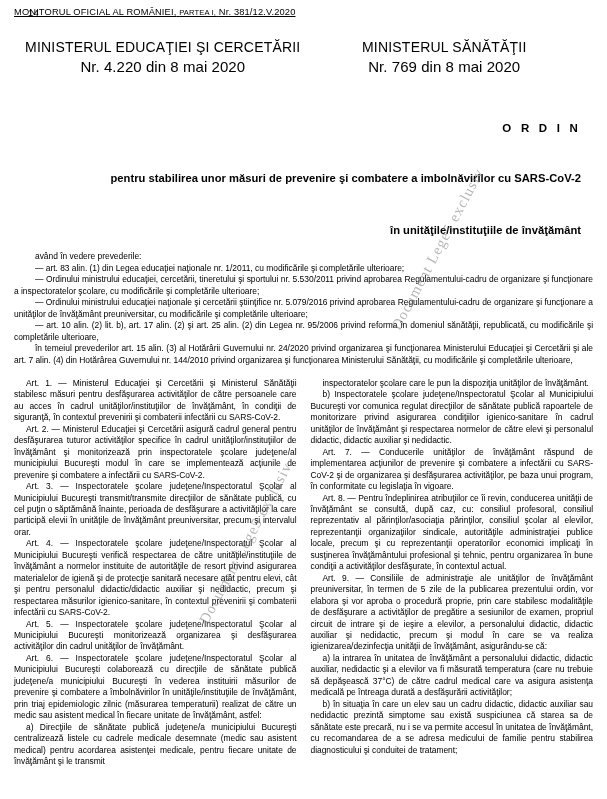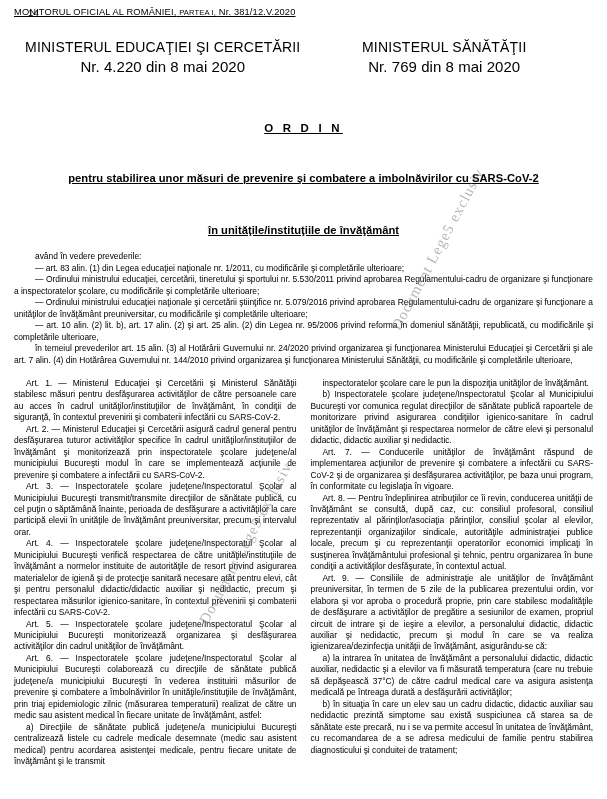--- a/index.html
+++ b/index.html
@@ -63,22 +63,21 @@
     letter-spacing: .2px;
   }
   .ministry .num {
     font-size: 15px;
     letter-spacing: .05px;
   }
 
   
   .order-block {
     margin: 44px 26px 0 26px;
-    text-align: center;
-    text-decoration: underline;
+    text-align: right;
   }
   .order-word {
     font-size: 11.5px;
     font-weight: bold;
     letter-spacing: 3.2px;
     margin-bottom: 7px;
   }
   .order-subtitle {
     font-size: 11.2px;
     font-weight: bold;

